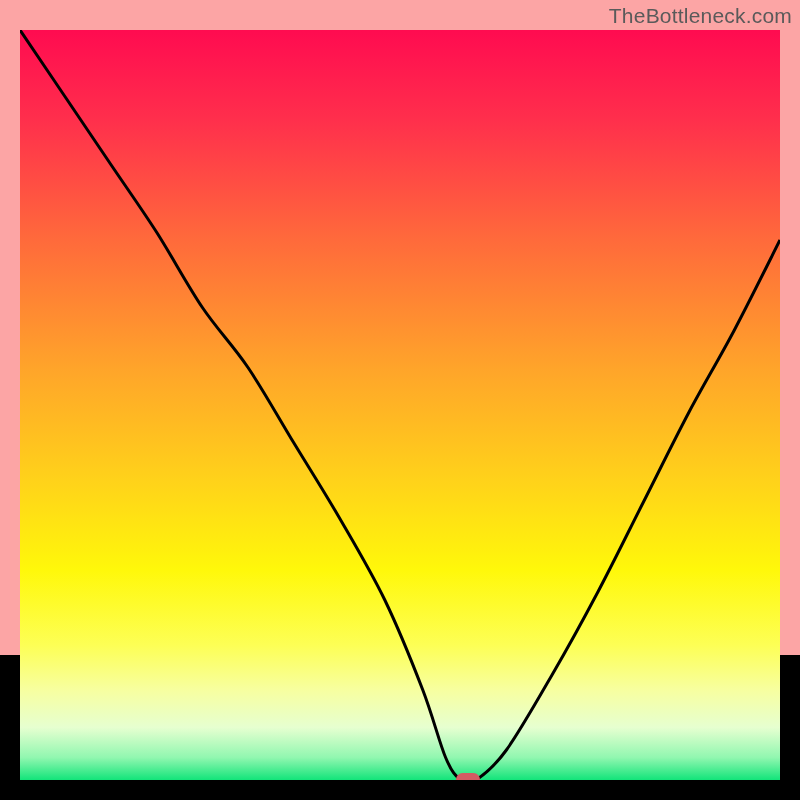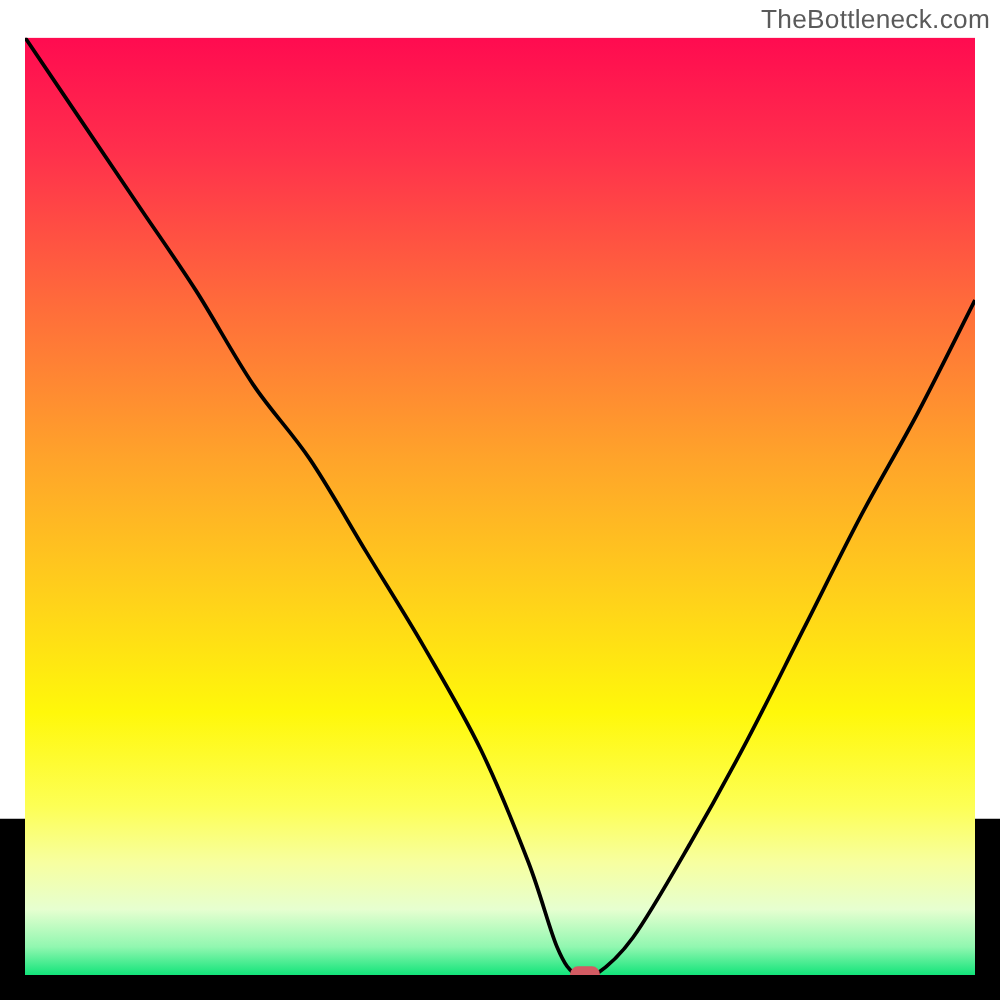--- a/index.html
+++ b/index.html
@@ -10,21 +10,21 @@
     background: #000;
     font-family: Arial, Helvetica, sans-serif;
     overflow: hidden;
   }
   .frame {
     position: absolute;
     left: 0;
     top: 0;
     width: 800px;
     height: 655px;
-    background: #ffffff;
+    background: #fca5a5;
   }
   .watermark {
     position: absolute;
     top: 4px;
     right: 8px;
     color: #5a5a5a;
     font-size: 21px;
     font-weight: 500;
     letter-spacing: 0.2px;
     user-select: none;

